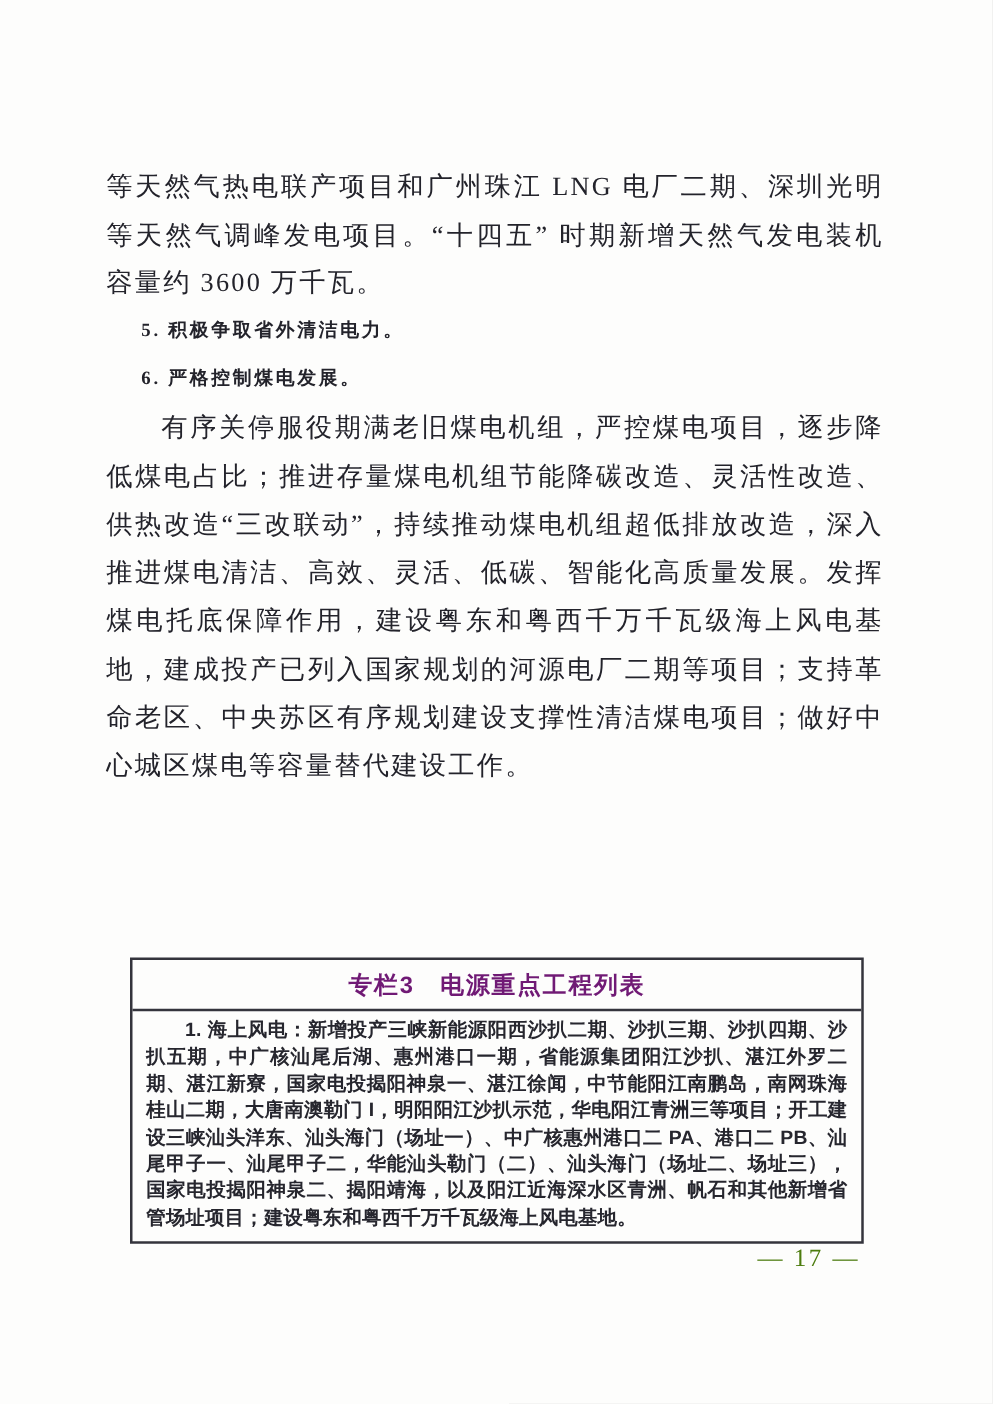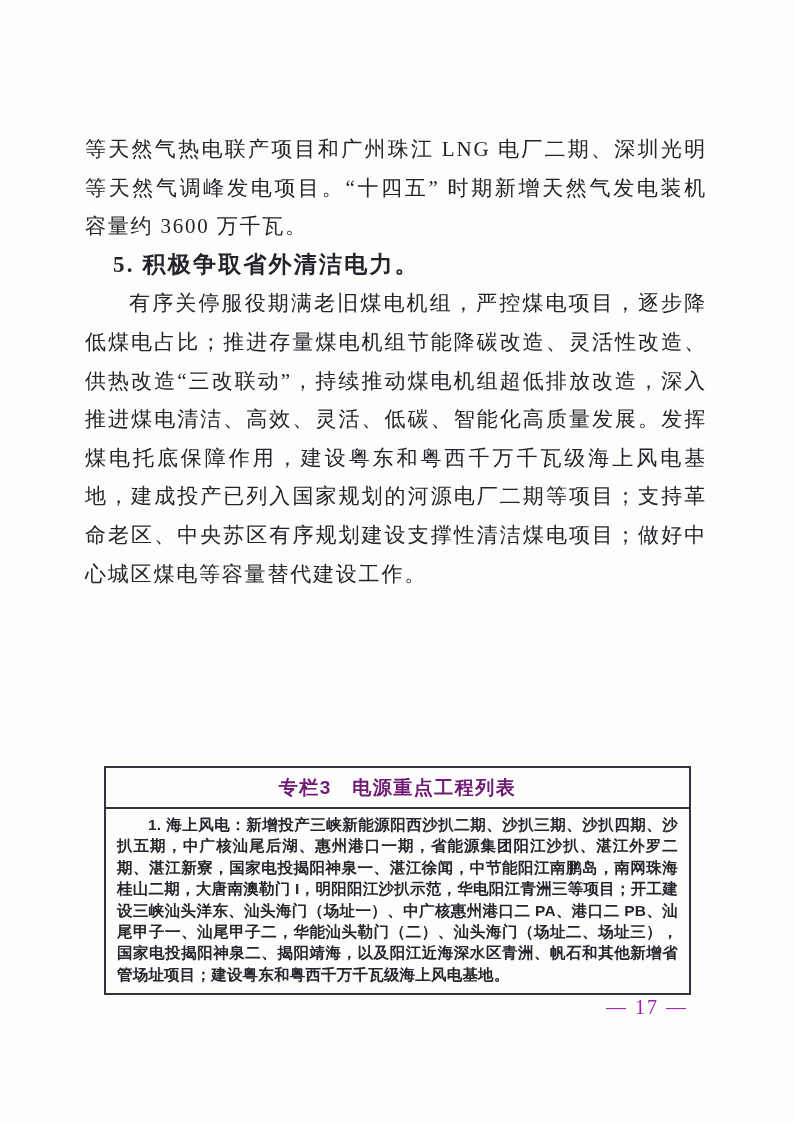--- a/index.html
+++ b/index.html
@@ -21,21 +21,21 @@
     font-size: 21px;
     line-height: 38.6px;
     letter-spacing: 1.8px;
     text-align: justify;
   }
   .para { margin: 0; text-indent: 44px; }
   .para.no-indent { text-indent: 0; }
   .heading {
     margin: 0;
     font-weight: bold;
-    font-size: 23px;
+    font-size: 15px;
     text-indent: 28px;
     letter-spacing: 2.2px;
   }
   .callout-box {
     position: absolute;
     left: 104px;
     top: 766px;
     width: 587px;
     box-sizing: border-box;
     border: 2px solid #34343c;
@@ -61,35 +61,36 @@
     letter-spacing: 0.2px;
     padding: 5px 11px 8px 11px;
     color: #26262e;
   }
   .page-number {
     position: absolute;
     top: 996px;
     right: 106px;
     font-size: 20px;
     letter-spacing: 2px;
-    color: #a21caf;
+    color: #4d7c0f;
     font-family: "Liberation Serif", "DejaVu Serif", serif;
   }
 </style>
 </head>
 <body>
 
 <div class="page">
 
   <div class="content">
     <p class="para no-indent">等天然气热电联产项目和广州珠江 LNG 电厂二期、深圳光明等天然气调峰发电项目。“十四五” 时期新增天然气发电装机容量约 3600 万千瓦。</p>
 
     <p class="heading">5. 积极争取省外清洁电力。</p>
 
 
+    <p class="heading">6. 严格控制煤电发展。</p>
 
     <p class="para">有序关停服役期满老旧煤电机组，严控煤电项目，逐步降低煤电占比；推进存量煤电机组节能降碳改造、灵活性改造、供热改造“三改联动”，持续推动煤电机组超低排放改造，深入推进煤电清洁、高效、灵活、低碳、智能化高质量发展。发挥煤电托底保障作用，建设粤东和粤西千万千瓦级海上风电基地，建成投产已列入国家规划的河源电厂二期等项目；支持革命老区、中央苏区有序规划建设支撑性清洁煤电项目；做好中心城区煤电等容量替代建设工作。</p>
   </div>
 
   <div class="callout-box">
     <div class="box-header">专栏3　电源重点工程列表</div>
     <div class="box-body">1. 海上风电：新增投产三峡新能源阳西沙扒二期、沙扒三期、沙扒四期、沙扒五期，中广核汕尾后湖、惠州港口一期，省能源集团阳江沙扒、湛江外罗二期、湛江新寮，国家电投揭阳神泉一、湛江徐闻，中节能阳江南鹏岛，南网珠海桂山二期，大唐南澳勒门 I，明阳阳江沙扒示范，华电阳江青洲三等项目；开工建设三峡汕头洋东、汕头海门（场址一）、中广核惠州港口二 PA、港口二 PB、汕尾甲子一、汕尾甲子二，华能汕头勒门（二）、汕头海门（场址二、场址三），国家电投揭阳神泉二、揭阳靖海，以及阳江近海深水区青洲、帆石和其他新增省管场址项目；建设粤东和粤西千万千瓦级海上风电基地。</div>
   </div>
 
   <div class="page-number">— 17 —</div>

